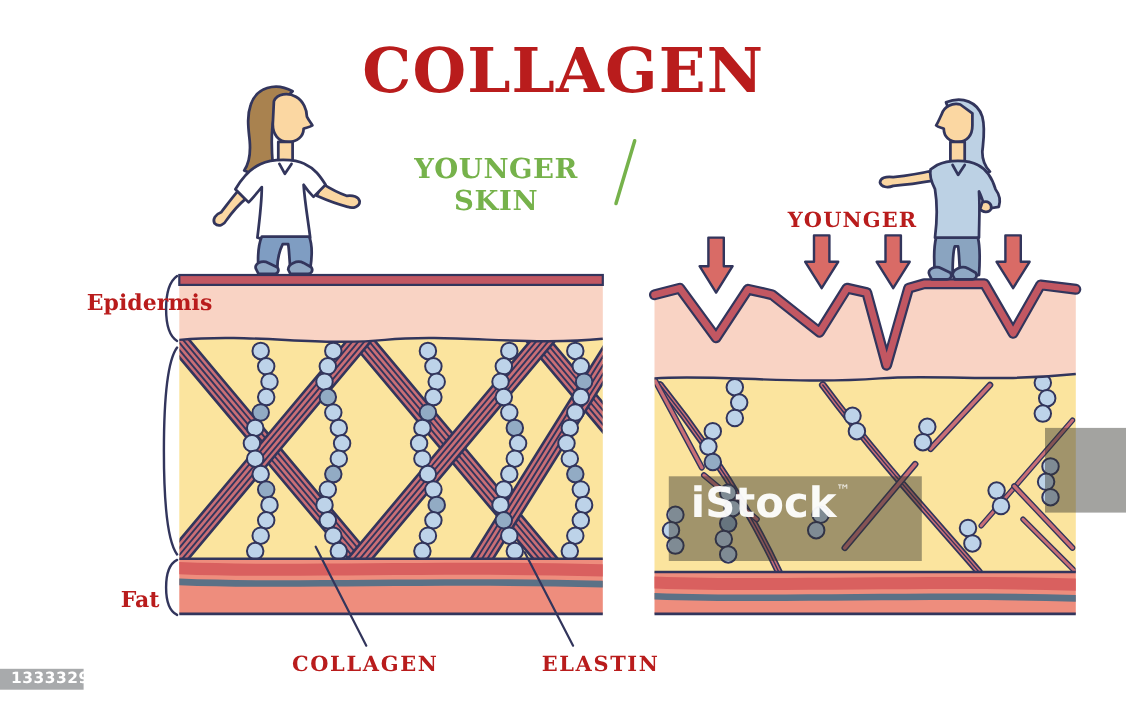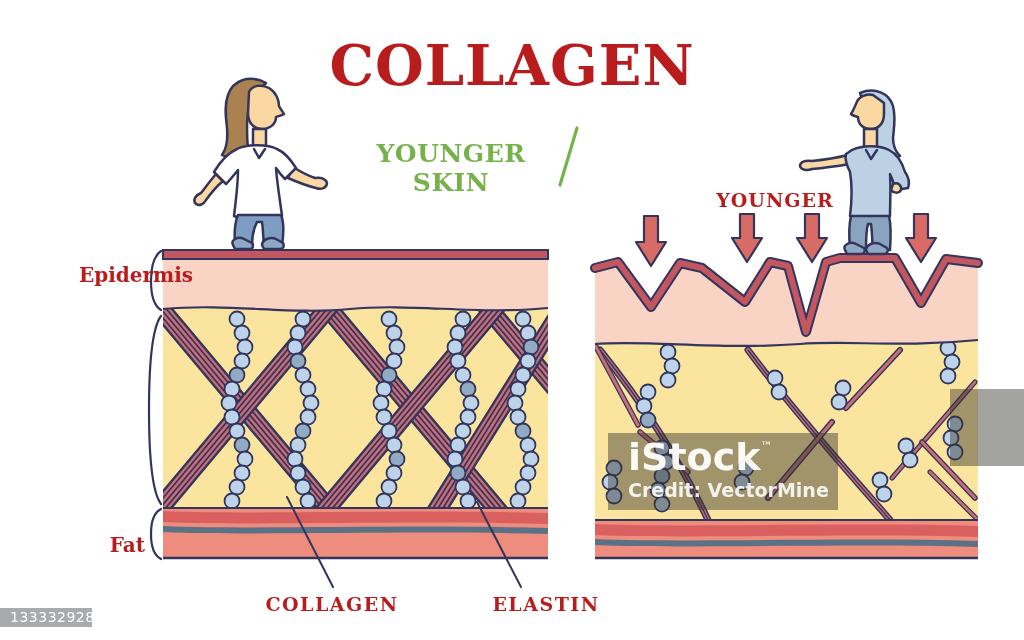--- a/index.html
+++ b/index.html
@@ -19,22 +19,22 @@
   .bot{top:593px;font-size:19px;text-align:center;letter-spacing:1.5px;}
   #collagen-lbl{left:252px;width:160px;}
   #elastin-lbl{left:466px;width:160px;}
   .wm{position:absolute;background:rgba(50,52,44,0.45);color:#fff;
       font-family:"DejaVu Sans",sans-serif;}
   #wm-main{left:608px;top:389px;width:230px;height:77px;margin-top:44px;}
   #wm-main .brand{position:absolute;left:20px;top:2px;font-size:38px;font-weight:bold;color:rgba(255,255,255,0.95);}
   #wm-main .tm{position:absolute;left:152px;top:6px;font-size:13px;color:rgba(255,255,255,0.9);}
   #wm-main .credit{position:absolute;left:20px;top:46px;font-size:19px;font-weight:bold;color:rgba(255,255,255,0.88);}
   #wm-tile{left:950px;top:389px;width:74px;height:77px;}
-  #id-bar{position:absolute;left:0;top:608px;width:92px;height:19px;background:#a8aaac;
-          color:#ffffff;font-family:"DejaVu Sans",sans-serif;font-size:14px;font-weight:normal;
+  #id-bar{position:absolute;left:0;top:608px;width:76px;height:19px;background:#a8aaac;
+          color:#ffffff;font-family:"DejaVu Sans",sans-serif;font-size:14px;font-weight:bold;
           line-height:19px;padding-left:10px;box-sizing:border-box;letter-spacing:0.5px;}
 </style>
 </head>
 <body>
 
 <div id="stage">
 
 <svg id="scene" width="1024" height="640" viewBox="0 0 1024 640">
   <defs>
     <circle id="bead" r="7.5" stroke="#32355c" stroke-width="1.8"></circle>
@@ -327,18 +327,17 @@
   <div id="younger" class="lbl subt">YOUNGER SKIN</div>
   <div id="wrinkles" class="lbl">YOUNGER</div>
   <div id="epidermis" class="lbl side">Epidermis</div>
   <div id="subq" class="lbl side"><br><span>Fat</span></div>
   <div id="collagen-lbl" class="lbl bot">COLLAGEN</div>
   <div id="elastin-lbl" class="lbl bot">ELASTIN</div>
 
   <div id="wm-main" class="wm">
     <span class="brand">iStock</span>
     <span class="tm">™</span>
-    <span class="credit">Credit: VectorMine</span>
   </div>
   <div id="wm-tile" class="wm"></div>
   <div id="id-bar">1333329282</div>
 
 </div>
 
 </body></html>

